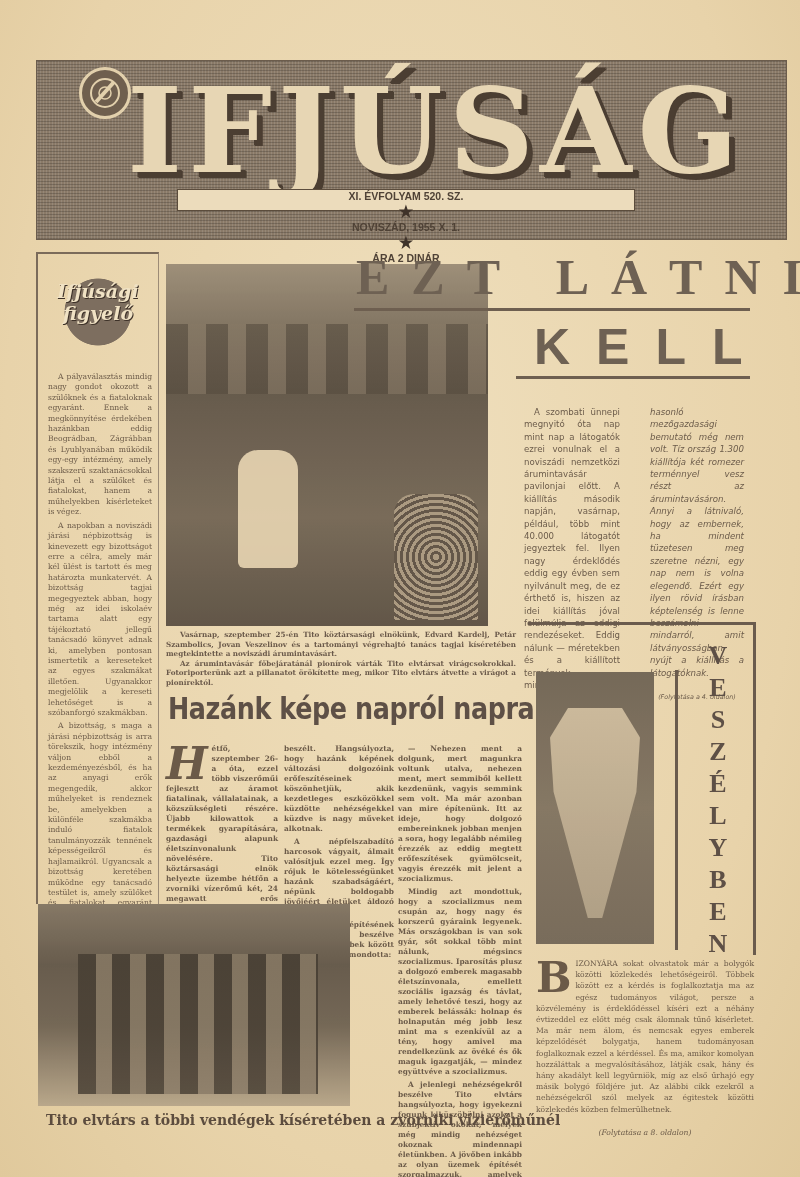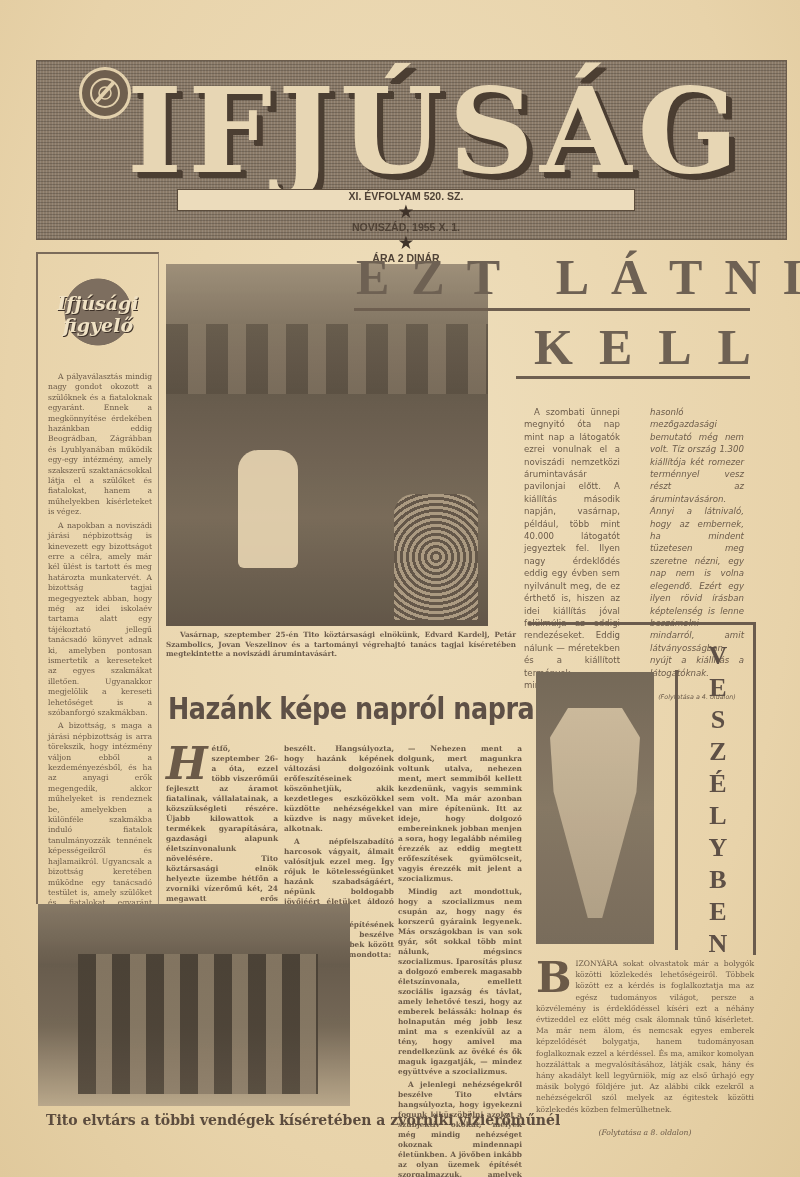--- a/index.html
+++ b/index.html
@@ -43,21 +43,21 @@
     color: #4f4236; padding: 0 14px; box-sizing: border-box; flex-direction: column;
   }
   .mast-bar .star { font-size: 16px; color: #3f332a; }
 
   
   .col-left { left: 36px; top: 252px; width: 120px; height: 650px;
     border-left: 2px solid #7b6b5a; border-top: 2px solid #7b6b5a; border-right: 1px solid #9c8b76; }
   .badge { position: absolute; left: 6px; top: 8px; width: 108px; height: 100px; }
   .badge-burst { position: absolute; inset: 0;
     background: radial-gradient(circle, #7d6e5f 0 45%, transparent 46%); }
-  .badge-text { position: absolute; left: 0; top: 30px; width: 108px; text-align: center;
+  .badge-text { position: absolute; left: 0; top: 18px; width: 108px; text-align: center;
     font-family: "DejaVu Serif", serif; font-style: italic; font-weight: bold;
     font-size: 19px; line-height: 22px; color: #f0e2c4; text-shadow: 1px 1px 0 #3d3128; }
   .small-text {
     font-family: "DejaVu Serif", serif; font-size: 7.6px; line-height: 10.4px;
     color: #6b5a48; text-align: justify;
   }
   .small-text p { margin: 0 0 3px 0; text-indent: 10px; }
   .left-body { position: absolute; left: 10px; top: 118px; width: 104px; }
 
   
@@ -77,21 +77,21 @@
     font-family: "DejaVu Serif", serif; font-weight: bold; color: #6a594a; text-align: justify; }
   .caption1 p { margin: 0; text-indent: 14px; }
 
   
   .head-ezt { left: 356px; top: 248px; width: 400px; height: 52px;
     font-family: "Liberation Serif", serif; font-weight: bold; font-size: 50px; letter-spacing: 22px;
     color: #6e6153; white-space: nowrap; }
   .rule { height: 3px; background: #6e5f50; }
   .rule1 { left: 354px; top: 308px; width: 396px; }
   .head-kell { left: 534px; top: 318px; width: 230px; height: 52px;
-    font-family: Liberation Serif, serif; font-weight: bold; font-size: 50px; letter-spacing: 26px;
+    font-family: Liberation Sans, sans-serif; font-weight: bold; font-size: 50px; letter-spacing: 26px;
     color: #6e6153; white-space: nowrap; }
   .rule2 { left: 516px; top: 376px; width: 234px; }
 
   .sans-text { font-family: "DejaVu Sans", sans-serif; font-size: 8.6px; line-height: 12.4px;
     color: #6b5b4a; text-align: justify; }
   .sans-text p { margin: 12px; text-indent: 10px; }
   .ezt-col1 { left: 512px; top: 394px; width: 120px; }
   .ezt-col2 { left: 638px; top: 394px; width: 118px; font-style: italic; }
   .contd { font-size: 6.4px; text-align: center; margin-top: 6px; text-indent: 0 !important; }
 
@@ -190,20 +190,21 @@
   <div class="abs sans-text ezt-col1">
     <p>A szombati ünnepi megnyitó óta nap mint nap a látogatók ezrei vonulnak el a noviszádi nemzetközi árumintavásár pavilonjai előtt. A kiállítás második napján, vasárnap, például, több mint 40.000 látogatót jegyeztek fel. Ilyen nagy érdeklődés eddig egy évben sem nyilvánult meg, de ez érthető is, hiszen az idei kiállítás jóval felülmúlja az eddigi rendezéseket. Eddig nálunk — méretekben és a kiállított termények minőségében —</p>
   </div>
   <div class="abs sans-text ezt-col2">
     <p style="text-indent:0">hasonló mezőgazdasági bemutató még nem volt. Tíz ország 1.300 kiállítója két romezer terménnyel vesz részt az árumintavásáron. Annyi a látnivaló, hogy az embernek, ha mindent tüzetesen meg szeretne nézni, egy nap nem is volna elegendő. Ezért egy ilyen rövid írásban képtelenség is lenne beszámolni mindarról, amit látványosságban nyújt a kiállítás a látogatóknak.</p>
     <p class="contd">(Folytatása a 4. oldalon)</p>
   </div>
 
   <div class="abs caption1">
     <p>Vasárnap, szeptember 25-én Tito köztársasági elnökünk, Edvard Kardelj, Petár Szambolics, Jovan Veszelinov és a tartományi végrehajtó tanács tagjai kíséretében megtekintette a noviszádi árumintavásárt.</p>
+    <p>Az árumintavásár főbejáratánál pionírok várták Tito elvtársat virágcsokrokkal. Fotoriporterünk azt a pillanatot örökítette meg, mikor Tito elvtárs átvette a virágot a pionírektól.</p>
   </div>
 
   <div class="abs head-hazank">Hazánk képe napról napra változik</div>
 
   <div class="abs article-col art-c1">
     <span class="dropcap">H</span>
     <p style="text-indent:0">étfő, szeptember 26-a óta, ezzel több viszerőműi fejlesztt az áramot fiatalinak, vállalatainak, a közszükségleti részére. Újabb kilowattok a termékek gyarapítására, gazdasági alapunk életszínvonalunk növelésére. Tito köztársasági elnök helyezte üzembe hétfőn a zvorniki vízerőmű két, 24 megawatt erős agregátumát.</p>
     <p>Az ünnepélyre Szerbia és Bosznia Népköztársaság területéről összegyűlt 30.000 ember előtt Tito elvtárs hazánk ipari, gazdasági fejlődéséről</p>
   </div>
   <div class="abs article-col art-c2">

